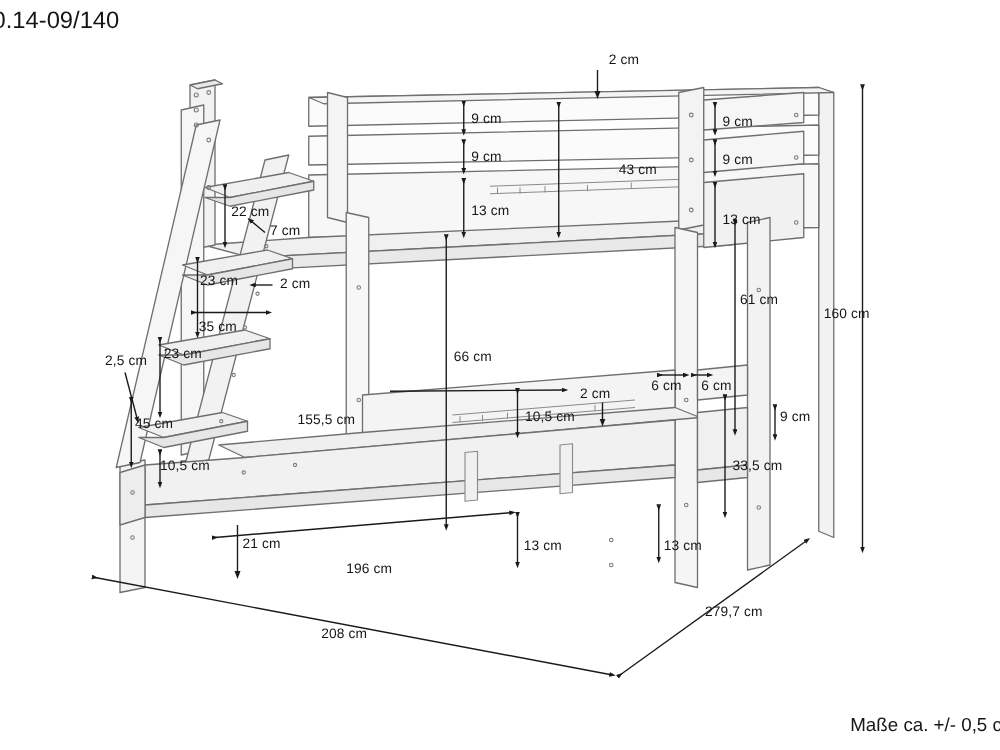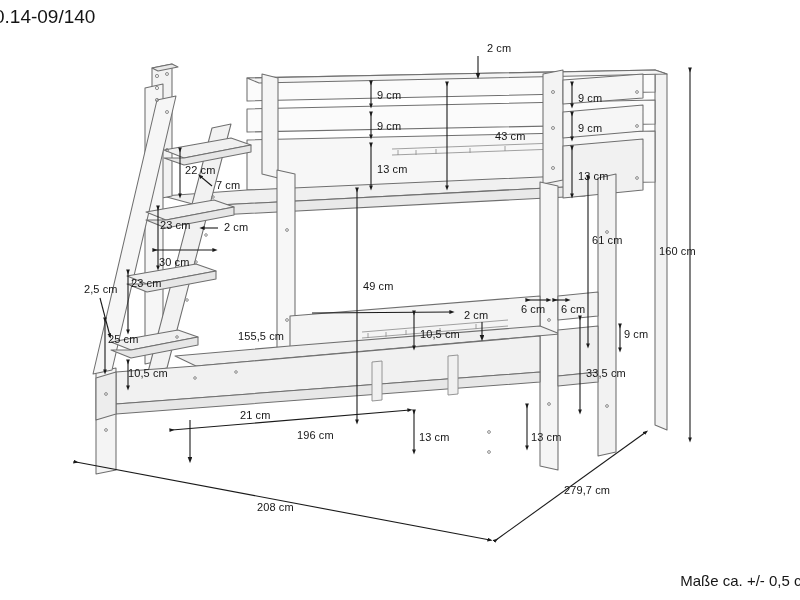--- a/index.html
+++ b/index.html
@@ -225,36 +225,36 @@
   <div class="lbl" style="left:452px;top:129px;margin-left:43px;">43 cm</div>
   <div class="lbl" style="left:377px;top:162px;">13 cm</div>
   <div class="lbl" style="left:578px;top:91px;">9 cm</div>
   <div class="lbl" style="left:578px;top:121px;">9 cm</div>
   <div class="lbl" style="left:578px;top:169px;">13 cm</div>
 
   <div class="lbl" style="left:185px;top:163px;">22 cm</div>
   <div class="lbl" style="left:216px;top:178px;">7 cm</div>
   <div class="lbl" style="left:160px;top:218px;">23 cm</div>
   <div class="lbl" style="left:224px;top:220px;">2 cm</div>
-  <div class="lbl" style="left:159px;top:255px;">30 cm</div>
+  <div class="lbl" style="left:159px;top:255px;">35 cm</div>
   <div class="lbl" style="left:131px;top:276px;">23 cm</div>
   <div class="lbl" style="left:84px;top:282px;">2,5 cm</div>
-  <div class="lbl" style="left:108px;top:332px;">25 cm</div>
+  <div class="lbl" style="left:108px;top:332px;">45 cm</div>
   <div class="lbl" style="left:128px;top:366px;">10,5 cm</div>
 
-  <div class="lbl" style="left:363px;top:279px;">49 cm</div>
+  <div class="lbl" style="left:363px;top:279px;">66 cm</div>
   <div class="lbl" style="left:238px;top:329px;">155,5 cm</div>
   <div class="lbl" style="left:420px;top:327px;">10,5 cm</div>
   <div class="lbl" style="left:464px;top:308px;">2 cm</div>
   <div class="lbl" style="left:521px;top:302px;">6 cm</div>
   <div class="lbl" style="left:561px;top:302px;">6 cm</div>
   <div class="lbl" style="left:624px;top:327px;">9 cm</div>
   <div class="lbl" style="left:586px;top:366px;">33,5 cm</div>
-  <div class="lbl" style="left:194px;top:408px;margin-left:46px;">21 cm</div>
-  <div class="lbl" style="left:277px;top:428px;margin-left:20px;">196 cm</div>
+  <div class="lbl" style="left:194px;top:428px;">21 cm</div>
+  <div class="lbl" style="left:277px;top:448px;">196 cm</div>
   <div class="lbl" style="left:419px;top:430px;">13 cm</div>
   <div class="lbl" style="left:531px;top:430px;">13 cm</div>
 
   <div class="lbl" style="left:257px;top:500px;text-align:center;">208 cm</div>
   <div class="lbl" style="left:564px;top:483px;">279,7 cm</div>
   <div class="lbl" style="left:659px;top:244px;">160 cm</div>
   <div class="lbl" style="left:592px;top:233px;">61 cm</div>
 
   <div id="note">Maße ca. +/- 0,5 cm</div>
 </div>

